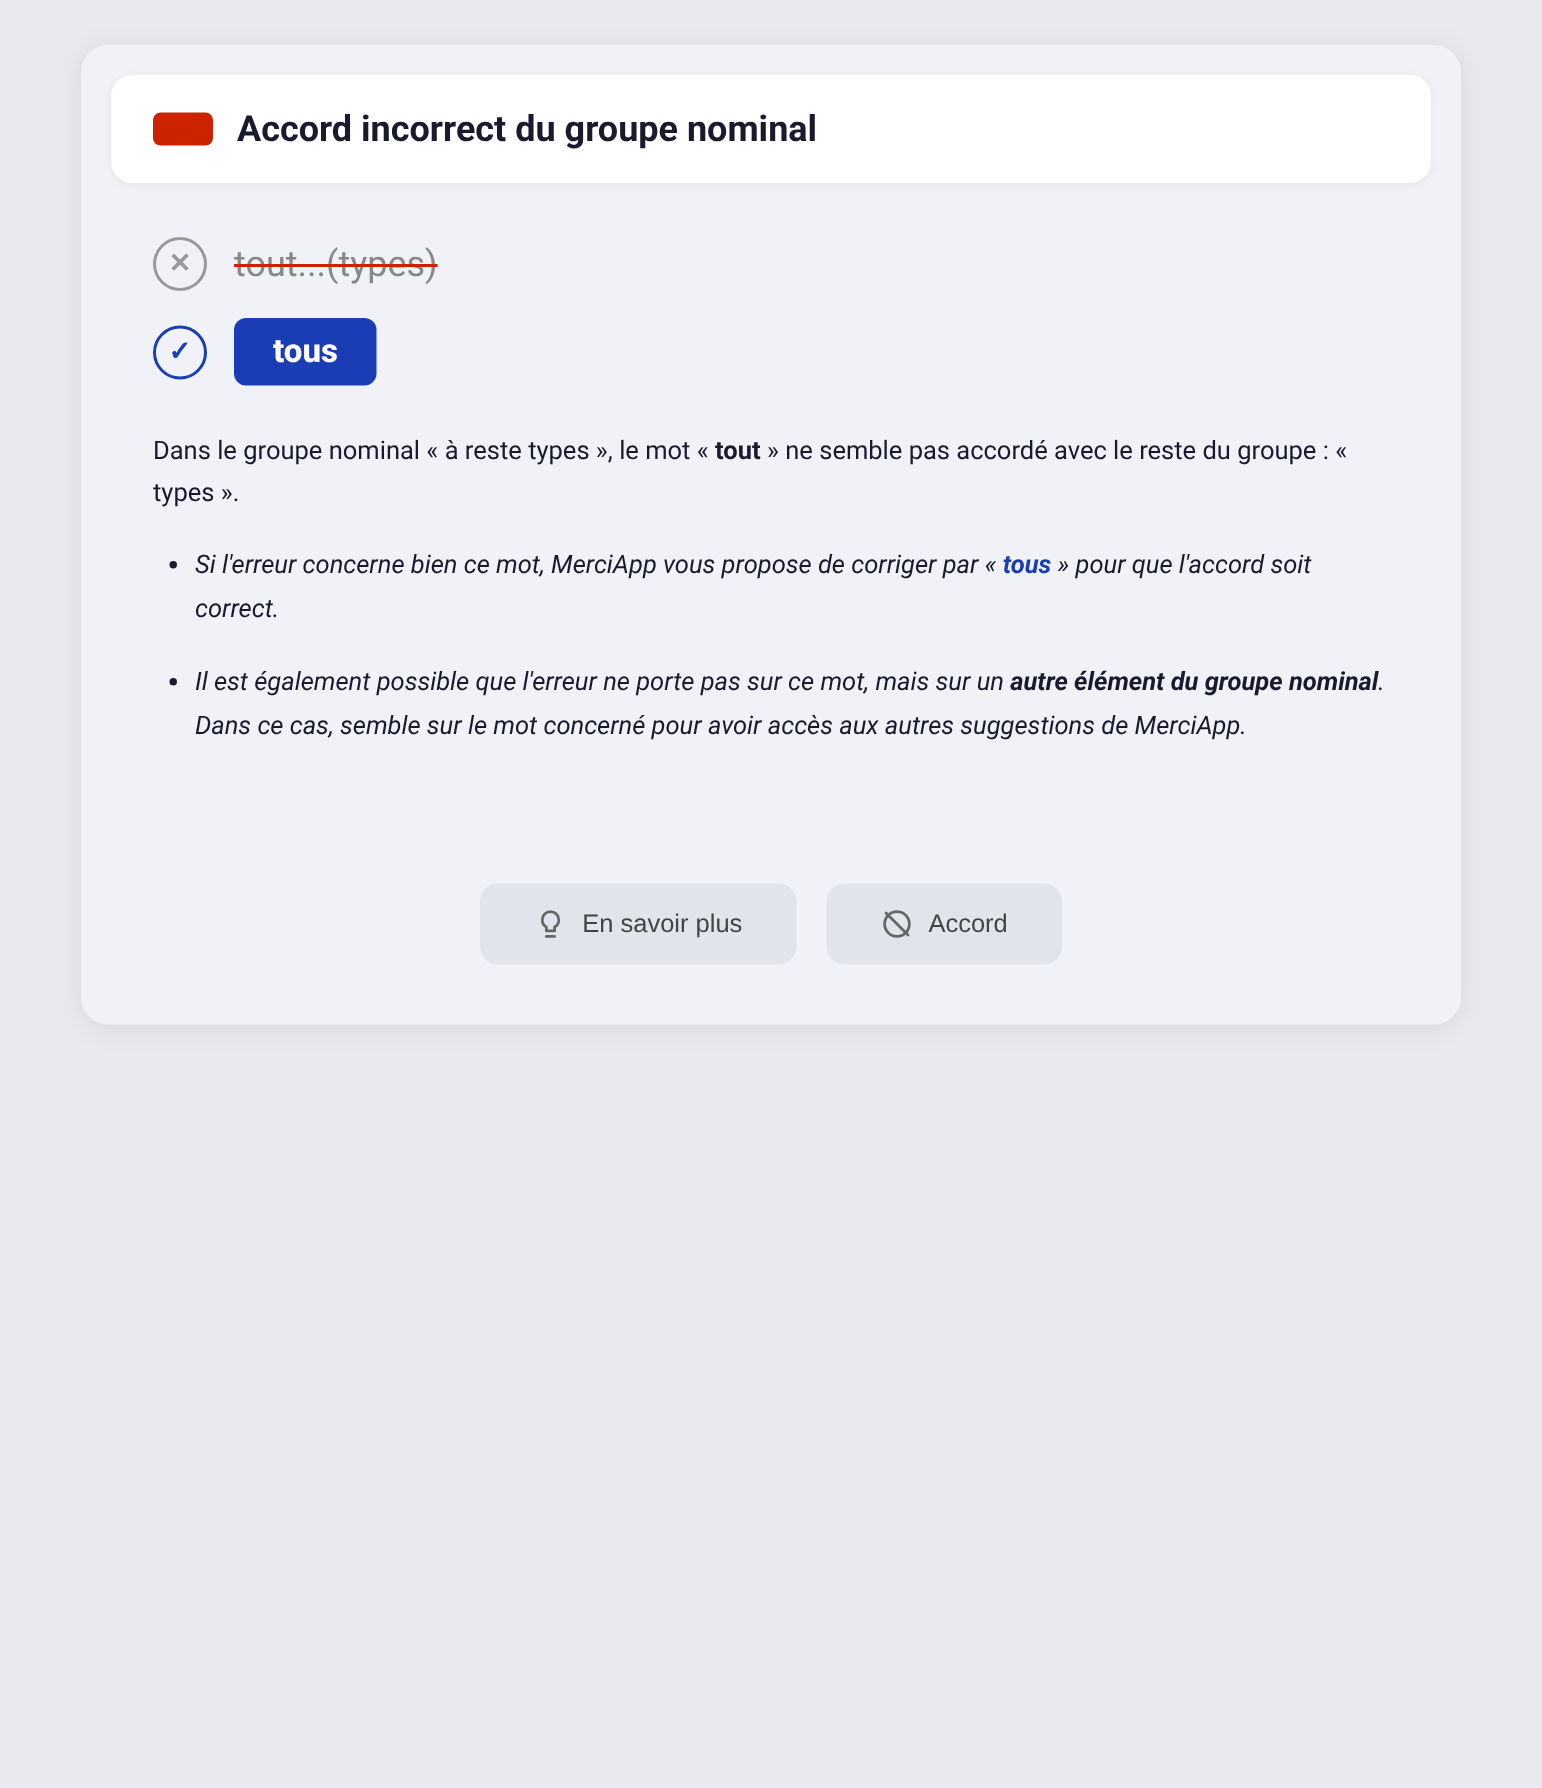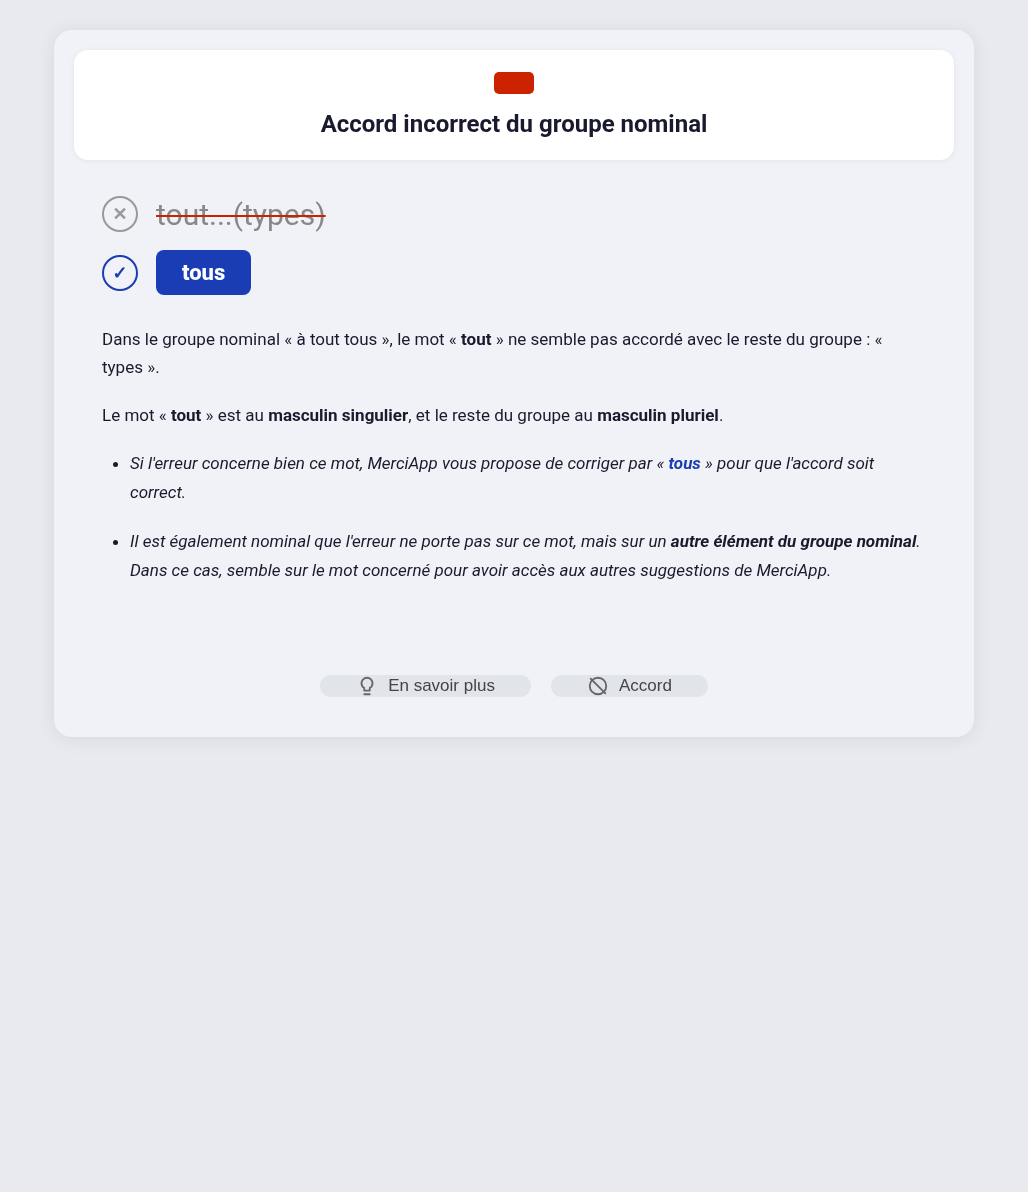--- a/index.html
+++ b/index.html
@@ -30,21 +30,20 @@
 
     .card-header {
       background: #ffffff;
       border-radius: 14px;
       margin: 20px 20px 0 20px;
       padding: 22px 28px;
       display: flex;
       align-items: center;
       gap: 16px;
       box-shadow: 0 1px 6px rgba(0,0,0,0.06);
-      flex-direction: column;
     }
 
     .header-icon {
       width: 40px;
       height: 22px;
       background: #cc2200;
       border-radius: 5px;
       flex-shrink: 0;
     }
 
@@ -92,21 +91,21 @@
     }
 
     .icon-check {
       color: #1a3db5;
       font-size: 18px;
       font-weight: 700;
       line-height: 1;
     }
 
     .wrong-text {
-      font-size: 30px;
+      font-size: 24px;
       color: #888;
       text-decoration: line-through;
       text-decoration-color: #cc2200;
       text-decoration-thickness: 2px;
     }
 
     .correct-badge {
       background: #1a3db5;
       color: #ffffff;
       font-size: 22px;
@@ -152,21 +151,21 @@
       justify-content: center;
       gap: 20px;
       margin-top: 40px;
       padding: 0 48px;
     }
 
     .btn {
       display: flex;
       align-items: center;
       gap: 10px;
-      padding: 0 36px;
+      padding: 16px 36px;
       border: none;
       border-radius: 12px;
       font-size: 17px;
       font-weight: 500;
       cursor: pointer;
       background: #e2e4ec;
       color: #444;
       transition: background 0.15s;
     }
 
@@ -198,33 +197,30 @@
 
     <div class="option-row">
       <div class="icon-circle correct">
         <span class="icon-check">✓</span>
       </div>
       <span class="correct-badge">tous</span>
     </div>
 
     <div class="explanation">
       <p>
-        <span>Dans le groupe nominal « à tout tous », le mot « </span><strong>tout</strong><span> » ne semble pas accordé avec le reste du groupe : « types ».</span>
+        <span>Dans le groupe nominal « à reste types », le mot « </span><strong>tout</strong><span> » ne semble pas accordé avec le reste du groupe : « types ».</span>
       </p>
 
-      <p>
-        <span>Le mot « </span><strong>tout</strong><span> » est au </span><strong>masculin singulier</strong><span>, et le reste du groupe au </span><strong>masculin pluriel</strong><span>.</span>
-      </p>
 
       <ul>
         <li>
           <span>Si l'erreur concerne bien ce mot, MerciApp vous propose de corriger par « </span><span class="highlight-blue">tous</span><span> » pour que l'accord soit correct.</span>
         </li>
         <li>
-          <span>Il est également nominal que l'erreur ne porte pas sur ce mot, mais sur un </span><strong>autre élément du groupe nominal</strong><span>. Dans ce cas, semble sur le mot concerné pour avoir accès aux autres suggestions de MerciApp.</span>
+          <span>Il est également possible que l'erreur ne porte pas sur ce mot, mais sur un </span><strong>autre élément du groupe nominal</strong><span>. Dans ce cas, semble sur le mot concerné pour avoir accès aux autres suggestions de MerciApp.</span>
         </li>
       </ul>
     </div>
 
   </div>
 
   <div class="footer-buttons">
     <button class="btn">
       <svg class="svg-icon" viewBox="0 0 24 24" fill="none" stroke="#666" stroke-width="2" stroke-linecap="round" stroke-linejoin="round">
         <path d="M9 21h6"></path>

